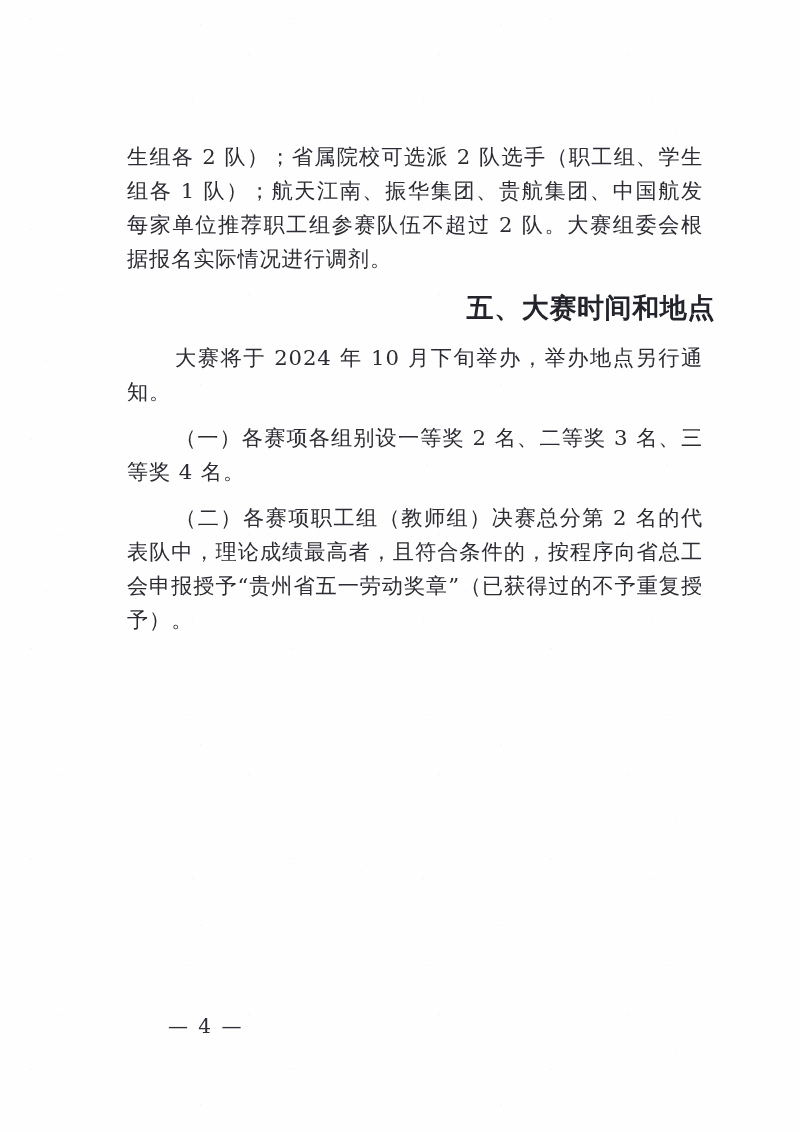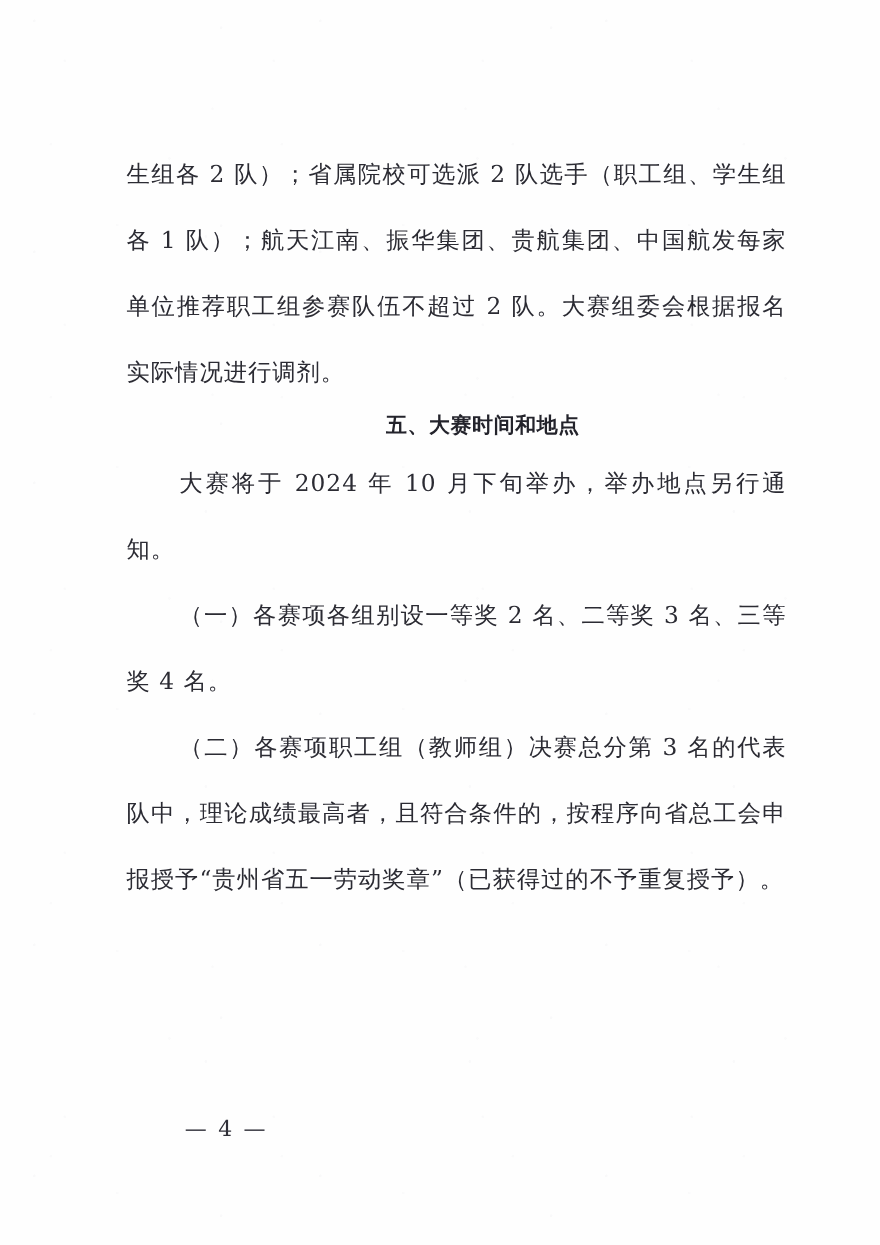--- a/index.html
+++ b/index.html
@@ -34,47 +34,47 @@
     position: absolute;
     left: 115px;
     top: 128px;
     width: 600px;
   }
 
   
   .para {
     font-family: "DejaVu Serif", "Liberation Serif", serif;
     font-size: 21.2px;
-    line-height: 60px;
+    line-height: 34px;
     color: #2b2b33;
     text-align: justify;
     text-justify: inter-character;
     text-align-last: left;
     letter-spacing: 0.9px;
-    margin: 0;
+    margin: 12px;
     padding: 0;
     -webkit-font-smoothing: antialiased;
   }
 
   .para.indent {
     text-indent: 48px;
   }
 
   
   .heading {
-    font-family: Liberation Mono, monospace;
-    font-size: 19px;
+    font-family: Liberation Serif, serif;
+    font-size: 27px;
     line-height: 41.2px;
     color: #23232b;
     font-weight: 700;
     letter-spacing: 0.6px;
     margin: 0;
     padding: 0;
     text-indent: 48px;
-    text-align: center;
+    text-align: right;
   }
 
   
   .page-number {
     position: absolute;
     left: 168px;
     top: 1014px;
     font-family: "DejaVu Serif", "Liberation Serif", serif;
     font-size: 20px;
     letter-spacing: 2px;
@@ -85,18 +85,18 @@
 </head>
 <body>
 
 <div class="page">
 
   <div class="body-block">
       <p class="para">生组各 2 队）；省属院校可选派 2 队选手（职工组、学生组各 1 队）；航天江南、振华集团、贵航集团、中国航发每家单位推荐职工组参赛队伍不超过 2 队。大赛组委会根据报名实际情况进行调剂。</p>
       <p class="heading">五、大赛时间和地点</p>
       <p class="para indent">大赛将于 2024 年 10 月下旬举办，举办地点另行通知。</p>
       <p class="para indent">（一）各赛项各组别设一等奖 2 名、二等奖 3 名、三等奖 4 名。</p>
-      <p class="para indent">（二）各赛项职工组（教师组）决赛总分第 3 名的代表队中，理论成绩最高者，且符合条件的，按程序向省总工会申报授予“贵州省五一劳动奖章”（已获得过的不予重复授予）。</p>
+      <p class="para indent">（二）各赛项职工组（教师组）决赛总分第 2 名的代表队中，理论成绩最高者，且符合条件的，按程序向省总工会申报授予“贵州省五一劳动奖章”（已获得过的不予重复授予）。</p>
     </div>
 
   <div class="page-number">— 4 —</div>
 
 </div>
 
 </body></html>

